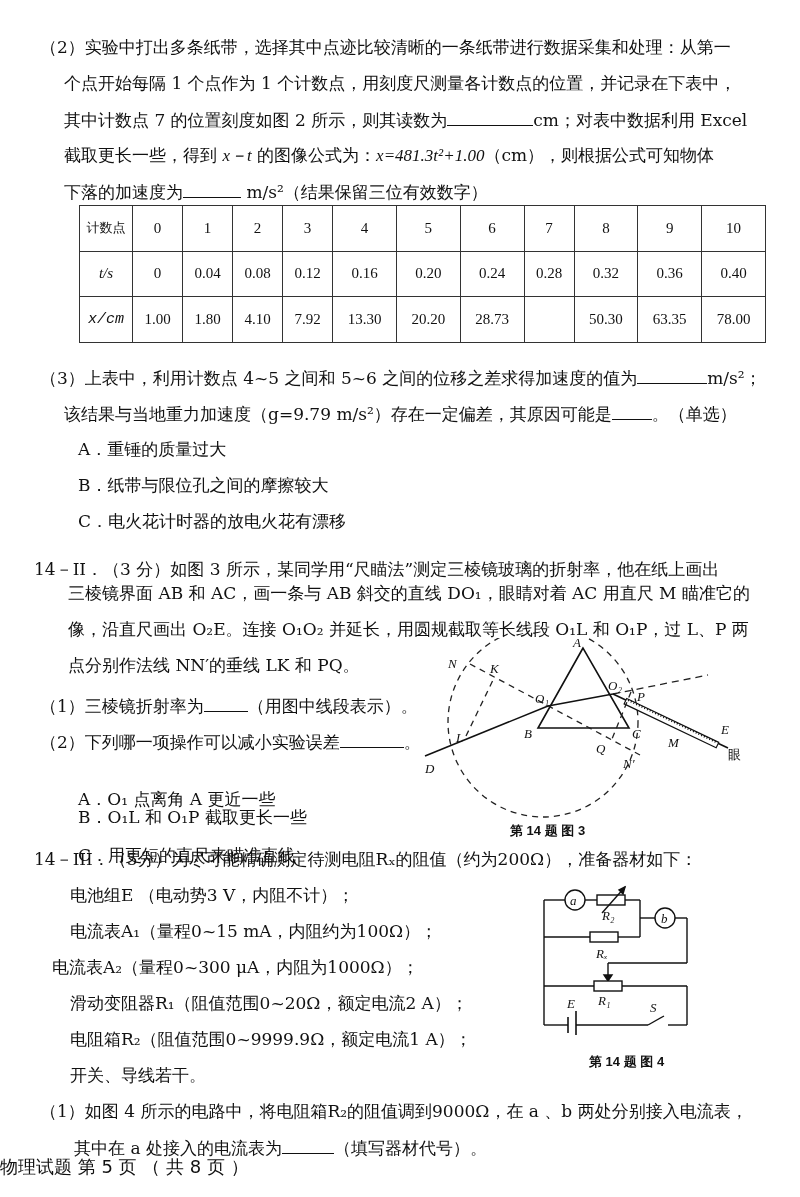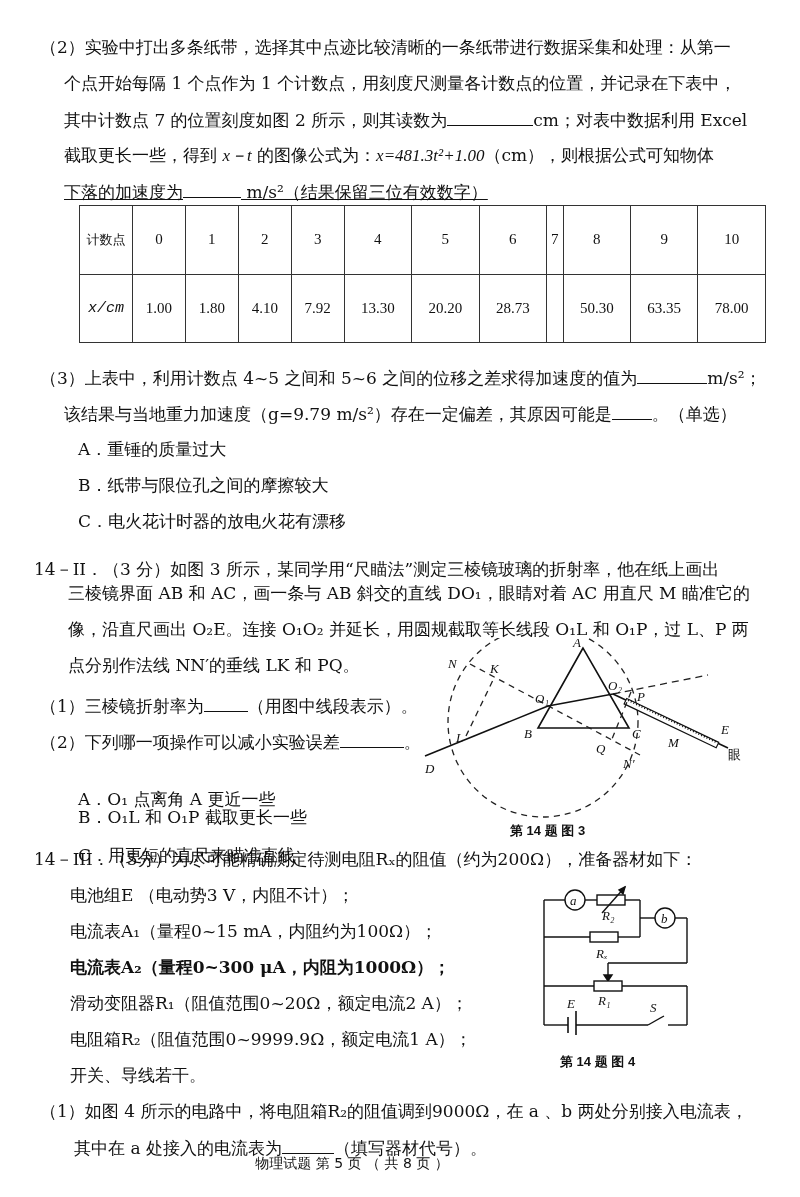--- a/index.html
+++ b/index.html
@@ -13,54 +13,68 @@
   i, .it { font-style: italic; font-family: "Liberation Serif", serif; }
   table.data {
     position: absolute; left: 79px; top: 205px; width: 687px; height: 138px;
     border-collapse: collapse; font-family: "Liberation Serif", serif; font-size: 15px;
   }
   table.data td {
     border: 1.5px solid #333; text-align: center; height: 44px; padding: 0;
   }
   table.data td.hdr { width: 52px; font-family: "DejaVu Sans", sans-serif; font-size: 13px; }
   .caption { position: absolute; font-family: Liberation Sans, sans-serif; font-size: 13px; font-weight: bold; margin-top: 10px; }
-  .footer { position: absolute; left: 0; width: 704px; top: 1155px; text-align: center; font-size: 14px; font-family: "DejaVu Sans", sans-serif; }
+  .footer { position: absolute; left: 0; width: 704px; top: 1155px; text-align: left; font-size: 18px; font-family: "DejaVu Sans", sans-serif; }
   svg text { font-family: "Liberation Serif", serif; font-style: italic; font-size: 13px; fill: #111; }
   svg text.up { font-style: normal; font-family: "DejaVu Sans", sans-serif; }
 </style>
 </head>
 <body>
 
 <div class="line" style="left:40px;top:36px;">（2）实验中打出多条纸带，选择其中点迹比较清晰的一条纸带进行数据采集和处理：从第一</div>
 <div class="line" style="left:64px;top:72px;">个点开始每隔 1 个点作为 1 个计数点，用刻度尺测量各计数点的位置，并记录在下表中，</div>
 <div class="line" style="left:64px;top:108px;">
   <span>其中计数点 7 的位置刻度如图 2 所示，则其读数为</span><span class="blank" style="width:86px"></span><span>cm；对表中数据利用 Excel</span>
 </div>
 <div class="line" style="left:64px;top:144px;">
   <span>截取更长一些，得到 </span><i>x－t</i><span> 的图像公式为：</span><i>x=481.3t²+1.00</i><span>（cm），则根据公式可知物体</span>
 </div>
-<div class="line" style="left:64px;top:180px;text-decoration:underline;">
+<div class="line" style="left:64px;top:180px;">
   <span>下落的加速度为</span><span class="blank" style="width:58px"></span><span> m/s²（结果保留三位有效数字）</span>
 </div>
 
 <table class="data">
   <tbody>
     <tr id="row-count">
       <td class="hdr">计数点</td>
     <td>0</td>
         <td>1</td>
         <td>2</td>
         <td>3</td>
         <td>4</td>
         <td>5</td>
         <td>6</td>
         <td>7</td>
         <td>8</td>
         <td>9</td>
         <td>10</td>
+      </tr>
+    <tr id="row-t">
+      <td class="hdr it" style="font-family:'Liberation Serif',serif;font-size:15px;">t/s</td>
+    <td>0</td>
+        <td>0.04</td>
+        <td>0.08</td>
+        <td>0.12</td>
+        <td>0.16</td>
+        <td>0.20</td>
+        <td>0.24</td>
+        <td>0.28</td>
+        <td>0.32</td>
+        <td>0.36</td>
+        <td>0.40</td>
       </tr>
     <tr id="row-x">
       <td class="hdr it" style="font-family:Liberation Mono, monospace;font-size:15px;">x/cm</td>
     <td>1.00</td>
         <td>1.80</td>
         <td>4.10</td>
         <td>7.92</td>
         <td>13.30</td>
         <td>20.20</td>
         <td>28.73</td>
@@ -135,21 +149,21 @@
   <text x="217" y="63">P</text>
   <text x="176" y="115">Q</text>
   <text x="248" y="109">M</text>
   <text class="up" x="308" y="121">眼</text>
 </svg>
 <div class="caption" style="left:510px;top:812px;">第 14 题  图 3</div>
 
 <div class="line" style="left:34px;top:848px;">14－III．（5分）为尽可能精确测定待测电阻Rₓ的阻值（约为200Ω），准备器材如下：</div>
 <div class="line" style="left:70px;top:884px;">电池组E （电动势3 V，内阻不计）；</div>
 <div class="line" style="left:70px;top:920px;">电流表A₁（量程0~15 mA，内阻约为100Ω）；</div>
-<div class="line" style="left:70px;top:956px;font-weight:bold;">电流表A₂（量程0~300 μA，内阻为1000Ω）；</div>
+<div class="line" style="left:52px;top:956px;">电流表A₂（量程0~300 μA，内阻为1000Ω）；</div>
 <div class="line" style="left:70px;top:992px;">滑动变阻器R₁（阻值范围0~20Ω，额定电流2 A）；</div>
 <div class="line" style="left:70px;top:1028px;">电阻箱R₂（阻值范围0~9999.9Ω，额定电流1 A）；</div>
 <div class="line" style="left:70px;top:1064px;">开关、导线若干。</div>
 <div class="line" style="left:40px;top:1100px;">（1）如图 4 所示的电路中，将电阻箱R₂的阻值调到9000Ω，在 a 、b 两处分别接入电流表，</div>
 <div class="line" style="left:74px;top:1136px;">
   <span>其中在 a 处接入的电流表为</span><span class="blank" style="width:52px"></span><span>（填写器材代号）。</span>
 </div>
 
 <svg style="position:absolute;left:530px;top:875px;" width="180" height="160" viewBox="0 0 180 160">
   <g stroke="#111" stroke-width="1.4" fill="none">
@@ -190,15 +204,15 @@
     <line x1="138" y1="150" x2="157" y2="150"></line>
   </g>
   <text x="40" y="30">a</text>
   <text x="131" y="48">b</text>
   <text x="72" y="45">R₂</text>
   <text x="66" y="83">Rₓ</text>
   <text x="68" y="130">R₁</text>
   <text x="37" y="133">E</text>
   <text x="120" y="137">S</text>
 </svg>
-<div class="caption" style="left:560px;top:1043px;">第 14 题  图 4</div>
+<div class="caption" style="left:589px;top:1043px;">第 14 题  图 4</div>
 
 <div class="footer">物理试题    第 5 页   （ 共 8 页 ）</div>
 
 </body></html>

